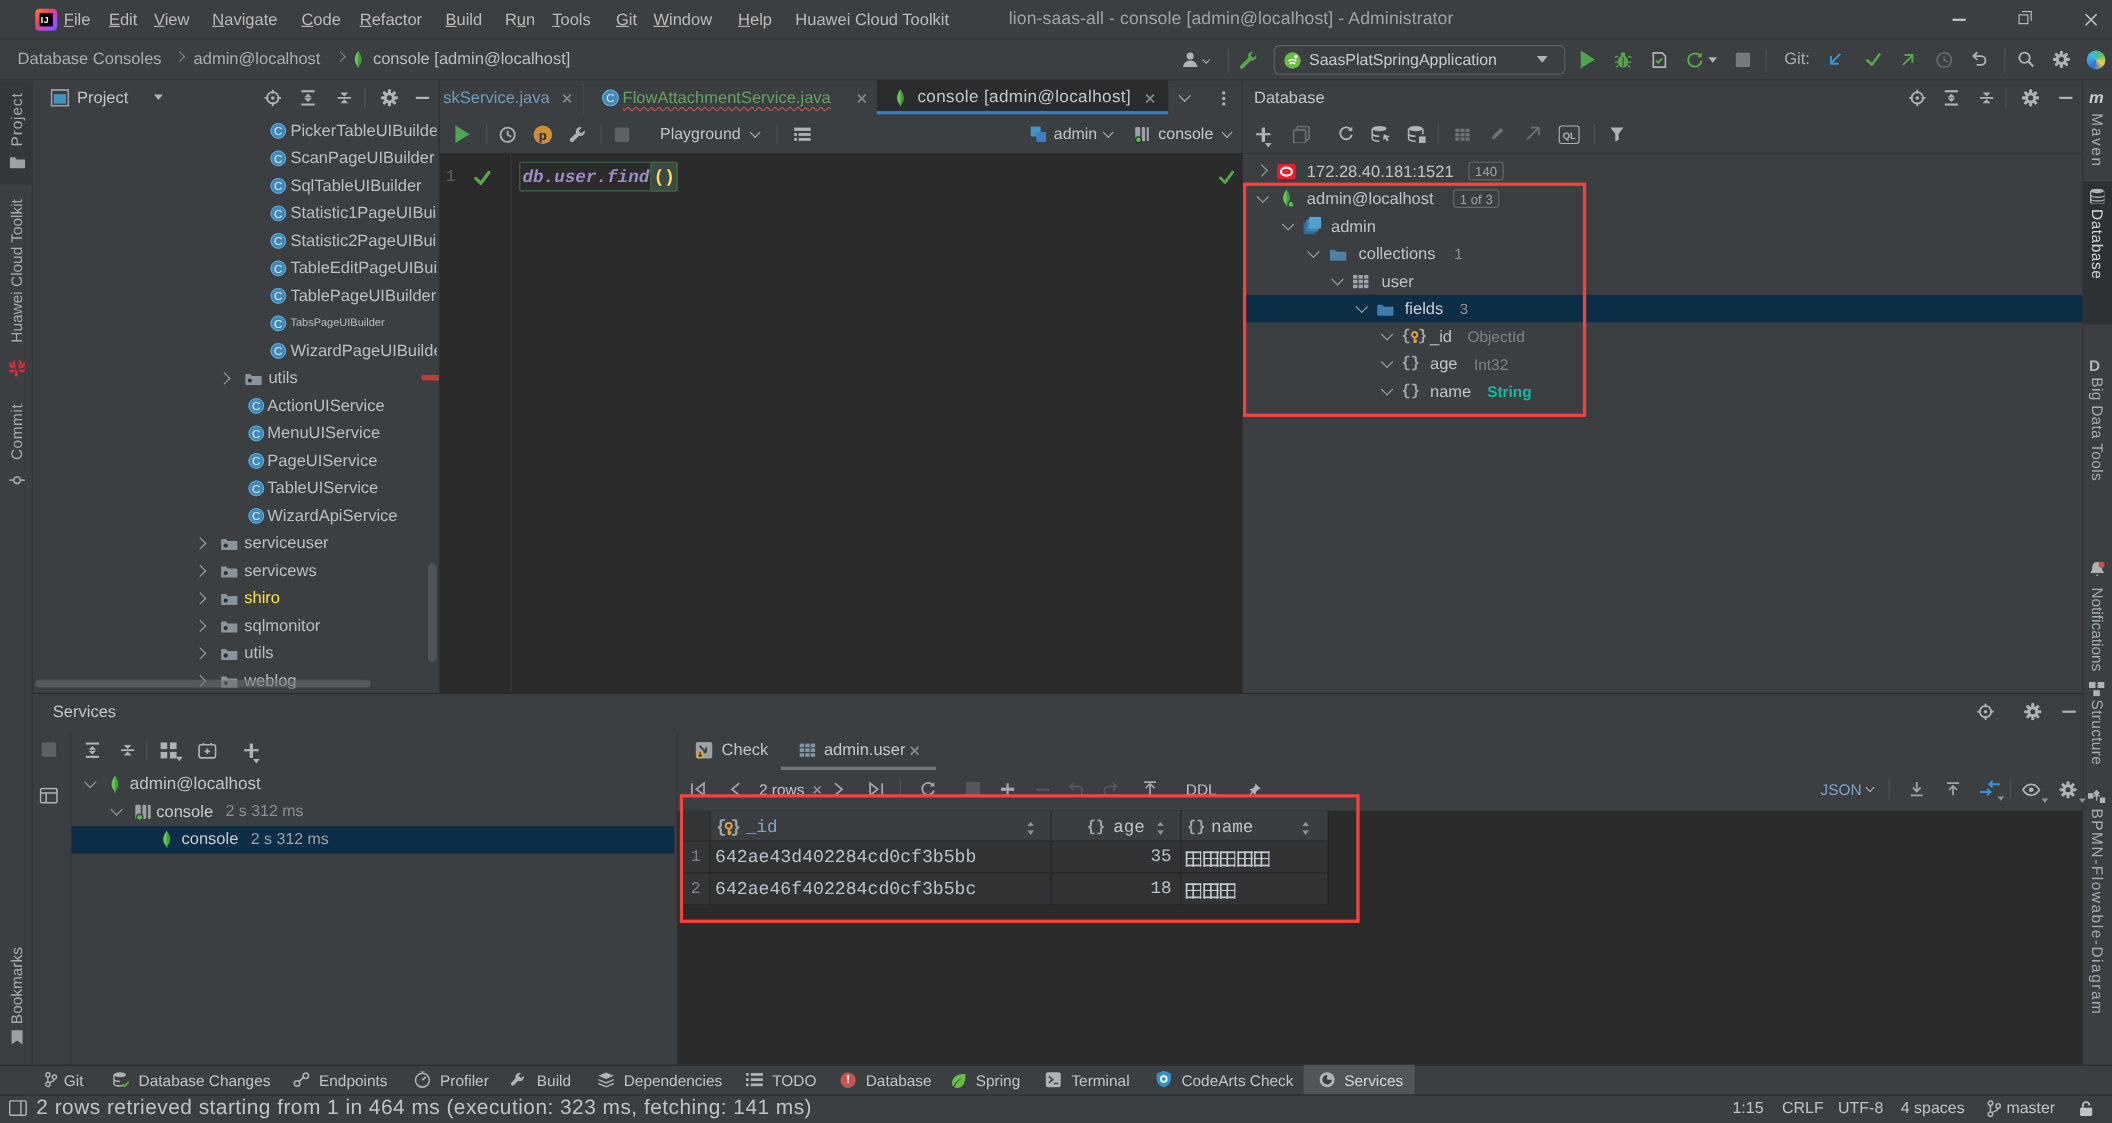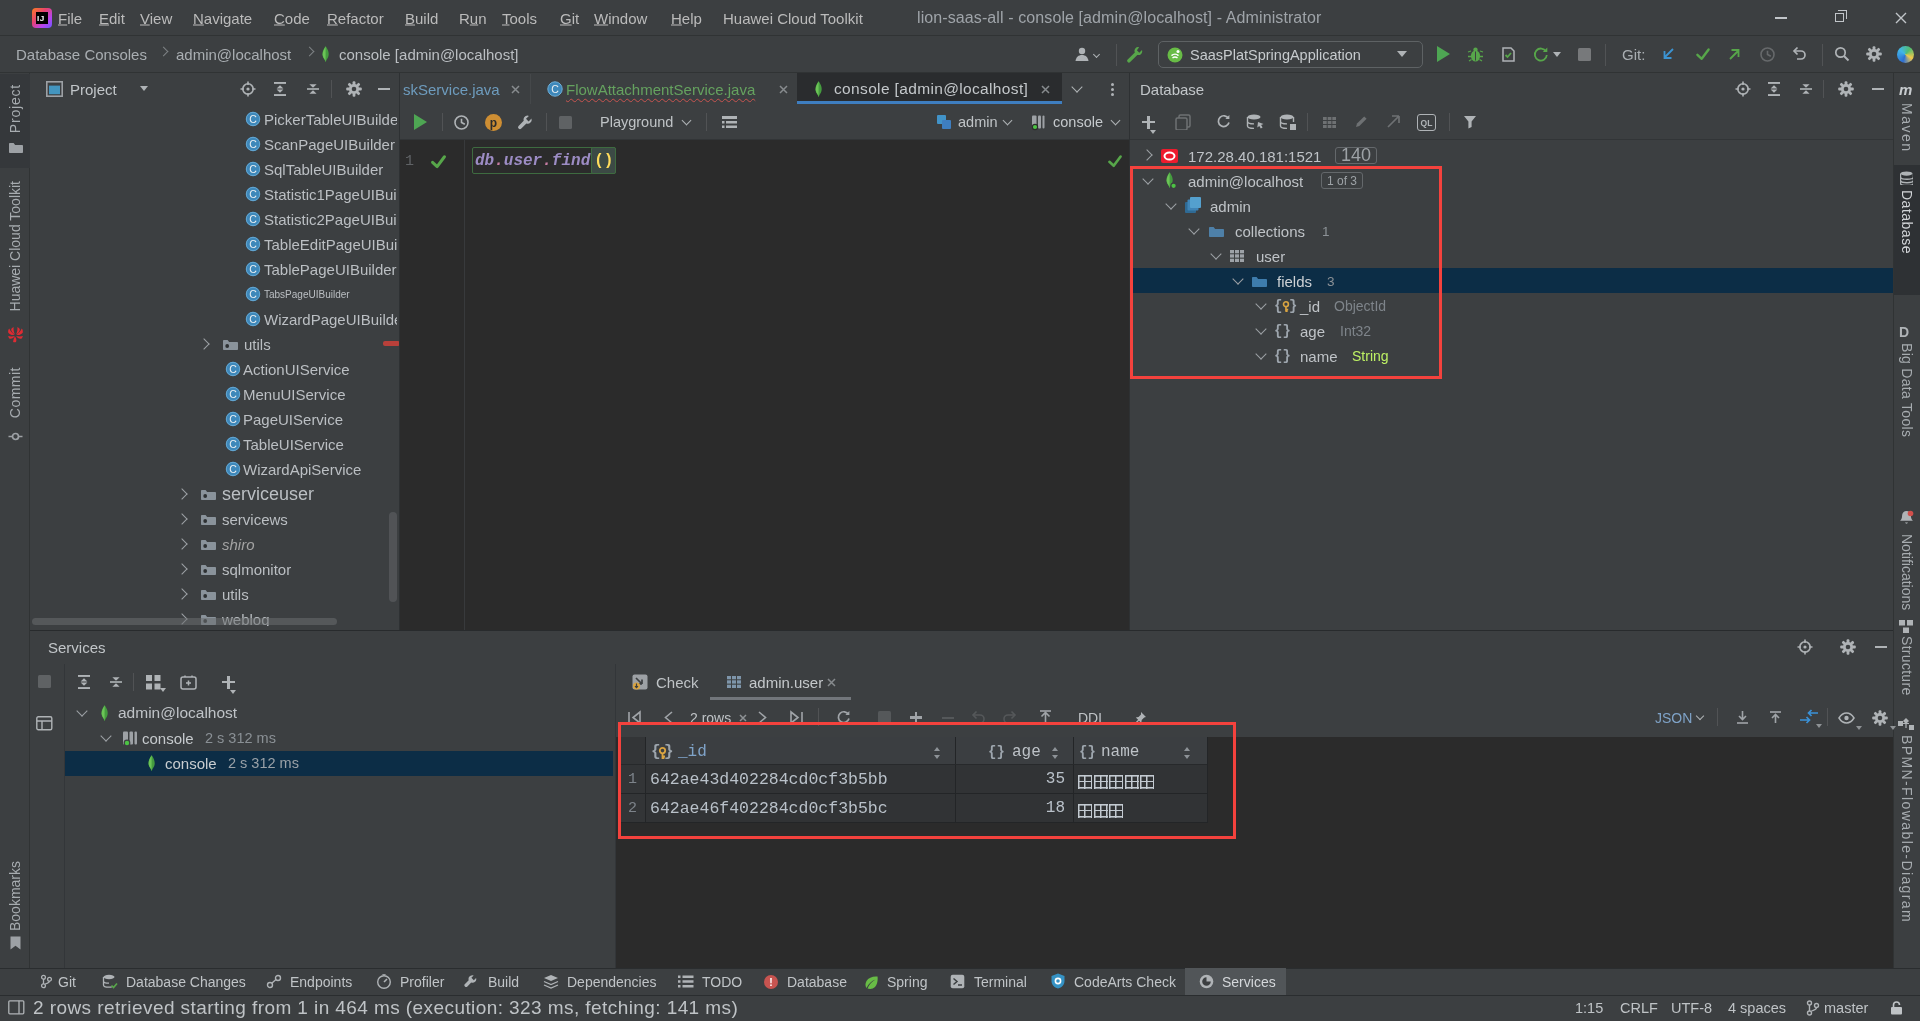--- a/index.html
+++ b/index.html
@@ -306,33 +306,33 @@
       <circle cx="8" cy="8" r="7.2" fill="#3E88BA"></circle>
       <circle cx="8" cy="8" r="6.7" fill="none" stroke="#6FAFD8" stroke-width="0.8"></circle>
       <text x="8" y="12" font-family="Liberation Sans" font-size="10.5" fill="#E9EEF2" text-anchor="middle">C</text>
     </svg>
 <div style="position:absolute;left:213px;top:365px;transform:translateY(-50%);white-space:nowrap;font-size:15px;color:#BBBFC3;">WizardApiService</div>
 <div style="position:absolute;left:148px;top:385.5px;width:8px;height:8px;border-right:1.7px solid #9DA1A5;border-bottom:1.7px solid #9DA1A5;transform:rotate(-45deg)"></div>
 <svg style="position:absolute;left:170px;top:383.5px" width="16" height="13" viewBox="0 0 16 13">
       <path d="M1 2h4.6l1.5 1.9H15c.55 0 1 .45 1 1V11c0 .55-.45 1-1 1H2c-.55 0-1-.45-1-1V3c0-.55.45-1 1-1z" fill="#8A939B"></path>
       <circle cx="5.2" cy="8" r="1.9" fill="#2D3032"></circle>
     </svg>
-<div style="position:absolute;left:192px;top:390px;transform:translateY(-50%);white-space:nowrap;font-size:18px;color:#BBBFC3;">serviceuser</div>
+<div style="position:absolute;left:192px;top:390px;transform:translateY(-50%);white-space:nowrap;font-size:15px;color:#BBBFC3;">serviceuser</div>
 <div style="position:absolute;left:148px;top:410.5px;width:8px;height:8px;border-right:1.7px solid #9DA1A5;border-bottom:1.7px solid #9DA1A5;transform:rotate(-45deg)"></div>
 <svg style="position:absolute;left:170px;top:408.5px" width="16" height="13" viewBox="0 0 16 13">
       <path d="M1 2h4.6l1.5 1.9H15c.55 0 1 .45 1 1V11c0 .55-.45 1-1 1H2c-.55 0-1-.45-1-1V3c0-.55.45-1 1-1z" fill="#8A939B"></path>
       <circle cx="5.2" cy="8" r="1.9" fill="#2D3032"></circle>
     </svg>
 <div style="position:absolute;left:192px;top:415px;transform:translateY(-50%);white-space:nowrap;font-size:15px;color:#BBBFC3;">servicews</div>
 <div style="position:absolute;left:148px;top:435.5px;width:8px;height:8px;border-right:1.7px solid #9DA1A5;border-bottom:1.7px solid #9DA1A5;transform:rotate(-45deg)"></div>
 <svg style="position:absolute;left:170px;top:433.5px" width="16" height="13" viewBox="0 0 16 13">
       <path d="M1 2h4.6l1.5 1.9H15c.55 0 1 .45 1 1V11c0 .55-.45 1-1 1H2c-.55 0-1-.45-1-1V3c0-.55.45-1 1-1z" fill="#8A939B"></path>
       <circle cx="5.2" cy="8" r="1.9" fill="#2D3032"></circle>
     </svg>
-<div style="position:absolute;left:192px;top:440px;transform:translateY(-50%);white-space:nowrap;font-size:15px;color:#a3a3a3;font-style:italic;">shiro</div>
+<div style="position:absolute;left:192px;top:440px;transform:translateY(-50%);white-space:nowrap;font-size:15px;color:#fde047;">shiro</div>
 <div style="position:absolute;left:148px;top:460.5px;width:8px;height:8px;border-right:1.7px solid #9DA1A5;border-bottom:1.7px solid #9DA1A5;transform:rotate(-45deg)"></div>
 <svg style="position:absolute;left:170px;top:458.5px" width="16" height="13" viewBox="0 0 16 13">
       <path d="M1 2h4.6l1.5 1.9H15c.55 0 1 .45 1 1V11c0 .55-.45 1-1 1H2c-.55 0-1-.45-1-1V3c0-.55.45-1 1-1z" fill="#8A939B"></path>
       <circle cx="5.2" cy="8" r="1.9" fill="#2D3032"></circle>
     </svg>
 <div style="position:absolute;left:192px;top:465px;transform:translateY(-50%);white-space:nowrap;font-size:15px;color:#BBBFC3;">sqlmonitor</div>
 <div style="position:absolute;left:148px;top:485.5px;width:8px;height:8px;border-right:1.7px solid #9DA1A5;border-bottom:1.7px solid #9DA1A5;transform:rotate(-45deg)"></div>
 <svg style="position:absolute;left:170px;top:483.5px" width="16" height="13" viewBox="0 0 16 13">
       <path d="M1 2h4.6l1.5 1.9H15c.55 0 1 .45 1 1V11c0 .55-.45 1-1 1H2c-.55 0-1-.45-1-1V3c0-.55.45-1 1-1z" fill="#8A939B"></path>
       <circle cx="5.2" cy="8" r="1.9" fill="#2D3032"></circle>
@@ -504,21 +504,21 @@
     <path d="M1 1h12L8.6 6.5V12l-3.2 1.6V6.5z" fill="#AFB3B6"></path>
   </svg>
 <div style="position:absolute;left:1130px;top:139px;width:763px;height:1px;background:#323537;"></div>
 <div style="position:absolute;left:1130px;top:268px;width:763px;height:25px;background:#0C2D46;"></div>
 <div style="position:absolute;left:1143px;top:151.1px;width:8px;height:8px;border-right:1.7px solid #9DA1A5;border-bottom:1.7px solid #9DA1A5;transform:rotate(-45deg)"></div>
 <svg style="position:absolute;left:1161px;top:148.5px;" width="17" height="14" viewBox="0 0 17 14">
     <rect width="17" height="14" rx="2" fill="#ED1B2D"></rect>
     <ellipse cx="8.5" cy="7" rx="5" ry="3.6" fill="none" stroke="#fff" stroke-width="2"></ellipse>
   </svg>
 <div style="position:absolute;left:1188px;top:155.5px;transform:translateY(-50%);white-space:nowrap;font-size:15px;color:#BFC3C7;">172.28.40.181:1521</div>
-<div style="position:absolute;left:1335px;top:147px;height:17px;border:1px solid #64686B;border-radius:3px;display:flex;align-items:center;padding:0 5px;font-size:18px;color:#9DA2A6">140</div>
+<div style="position:absolute;left:1335px;top:147px;height:17px;border:1px solid #64686B;border-radius:3px;display:flex;align-items:center;padding:0 5px;font-size:12px;color:#9DA2A6">140</div>
 <div style="position:absolute;left:1144px;top:174.9px;width:8px;height:8px;border-right:1.7px solid #9DA1A5;border-bottom:1.7px solid #9DA1A5;transform:rotate(45deg)"></div>
 <svg style="position:absolute;left:1164px;top:172px;" width="13" height="17" viewBox="0 0 13 17">
     <path d="M5.5 0.3C2.8 4.3 1.6 8 3.2 11.4C4.3 13.3 5.1 13.9 5.3 15.8H5.9C6.1 13.9 6.9 13.3 8 11.4C9.6 8 8.4 4.3 5.7 0.3Z" fill="#459C3F"></path>
     <path d="M5.6 0.4C3 4.3 1.8 8 3.3 11.3C4.4 13.2 5.3 13.9 5.5 15.7L5.6 9Z" fill="#6CC457"></path>
     <circle cx="9.6" cy="13.8" r="3.2" fill="#3C3F41"></circle>
     <circle cx="9.6" cy="13.8" r="2.1" fill="#4CC344"></circle>
   </svg>
 <div style="position:absolute;left:1188px;top:180.5px;transform:translateY(-50%);white-space:nowrap;font-size:15px;color:#BFC3C7;">admin@localhost</div>
 <div style="position:absolute;left:1321px;top:172px;height:17px;border:1px solid #64686B;border-radius:3px;display:flex;align-items:center;padding:0 5px;font-size:12px;color:#9DA2A6">1 of 3</div>
 <div style="position:absolute;left:1167px;top:199.9px;width:8px;height:8px;border-right:1.7px solid #9DA1A5;border-bottom:1.7px solid #9DA1A5;transform:rotate(45deg)"></div>
@@ -564,21 +564,21 @@
 <div style="position:absolute;left:1289px;top:305.5px;transform:translateY(-50%);white-space:nowrap;font-size:14px;color:#9DA5AD;font-family:'Liberation Mono',monospace;font-weight:bold">}</div>
 <div style="position:absolute;left:1300px;top:305.5px;transform:translateY(-50%);white-space:nowrap;font-size:15px;color:#BFC3C7;">_id</div>
 <div style="position:absolute;left:1334px;top:305.5px;transform:translateY(-50%);white-space:nowrap;font-size:14px;color:#7E848A;">ObjectId</div>
 <div style="position:absolute;left:1257px;top:324.9px;width:8px;height:8px;border-right:1.7px solid #9DA1A5;border-bottom:1.7px solid #9DA1A5;transform:rotate(45deg)"></div>
 <div style="position:absolute;left:1274px;top:330.5px;transform:translateY(-50%);white-space:nowrap;font-size:14px;color:#9DA5AD;font-family:'Liberation Mono',monospace;font-weight:bold;letter-spacing:0px">{}</div>
 <div style="position:absolute;left:1300px;top:330.5px;transform:translateY(-50%);white-space:nowrap;font-size:15px;color:#BFC3C7;">age</div>
 <div style="position:absolute;left:1340px;top:330.5px;transform:translateY(-50%);white-space:nowrap;font-size:14px;color:#7E848A;">Int32</div>
 <div style="position:absolute;left:1257px;top:349.9px;width:8px;height:8px;border-right:1.7px solid #9DA1A5;border-bottom:1.7px solid #9DA1A5;transform:rotate(45deg)"></div>
 <div style="position:absolute;left:1274px;top:355.5px;transform:translateY(-50%);white-space:nowrap;font-size:14px;color:#9DA5AD;font-family:'Liberation Mono',monospace;font-weight:bold;letter-spacing:0px">{}</div>
 <div style="position:absolute;left:1300px;top:355.5px;transform:translateY(-50%);white-space:nowrap;font-size:15px;color:#BFC3C7;">name</div>
-<div style="position:absolute;left:1352px;top:355.5px;transform:translateY(-50%);white-space:nowrap;font-size:14px;color:#bef264;">String</div>
+<div style="position:absolute;left:1352px;top:355.5px;transform:translateY(-50%);white-space:nowrap;font-size:14px;color:#14b8a6;font-weight:bold;">String</div>
 <div style="position:absolute;left:30px;top:630px;width:1863px;height:1px;background:#282B2D;"></div>
 <div style="position:absolute;left:30px;top:631px;width:1863px;height:337px;background:#3C3F41;"></div>
 <div style="position:absolute;left:48px;top:647px;transform:translateY(-50%);white-space:nowrap;font-size:15px;color:#C2C6C9;">Services</div>
 <svg style="position:absolute;left:1797px;top:639px;" width="16" height="16" viewBox="0 0 16 16">
     <circle cx="8" cy="8" r="5.2" fill="none" stroke="#AFB3B6" stroke-width="1.6"></circle>
     <path d="M8 0.5V4M8 12v3.5M0.5 8H4M12 8h3.5" stroke="#AFB3B6" stroke-width="1.6"></path>
     <circle cx="8" cy="8" r="1.6" fill="#AFB3B6"></circle>
   </svg>
 <svg style="position:absolute;left:1840px;top:639px;" width="16" height="16" viewBox="0 0 16 16">
     <rect x="6.6" y="0.2" width="2.8" height="15.6" rx="1" fill="#AFB3B6" transform="rotate(0 8 8)"></rect>

